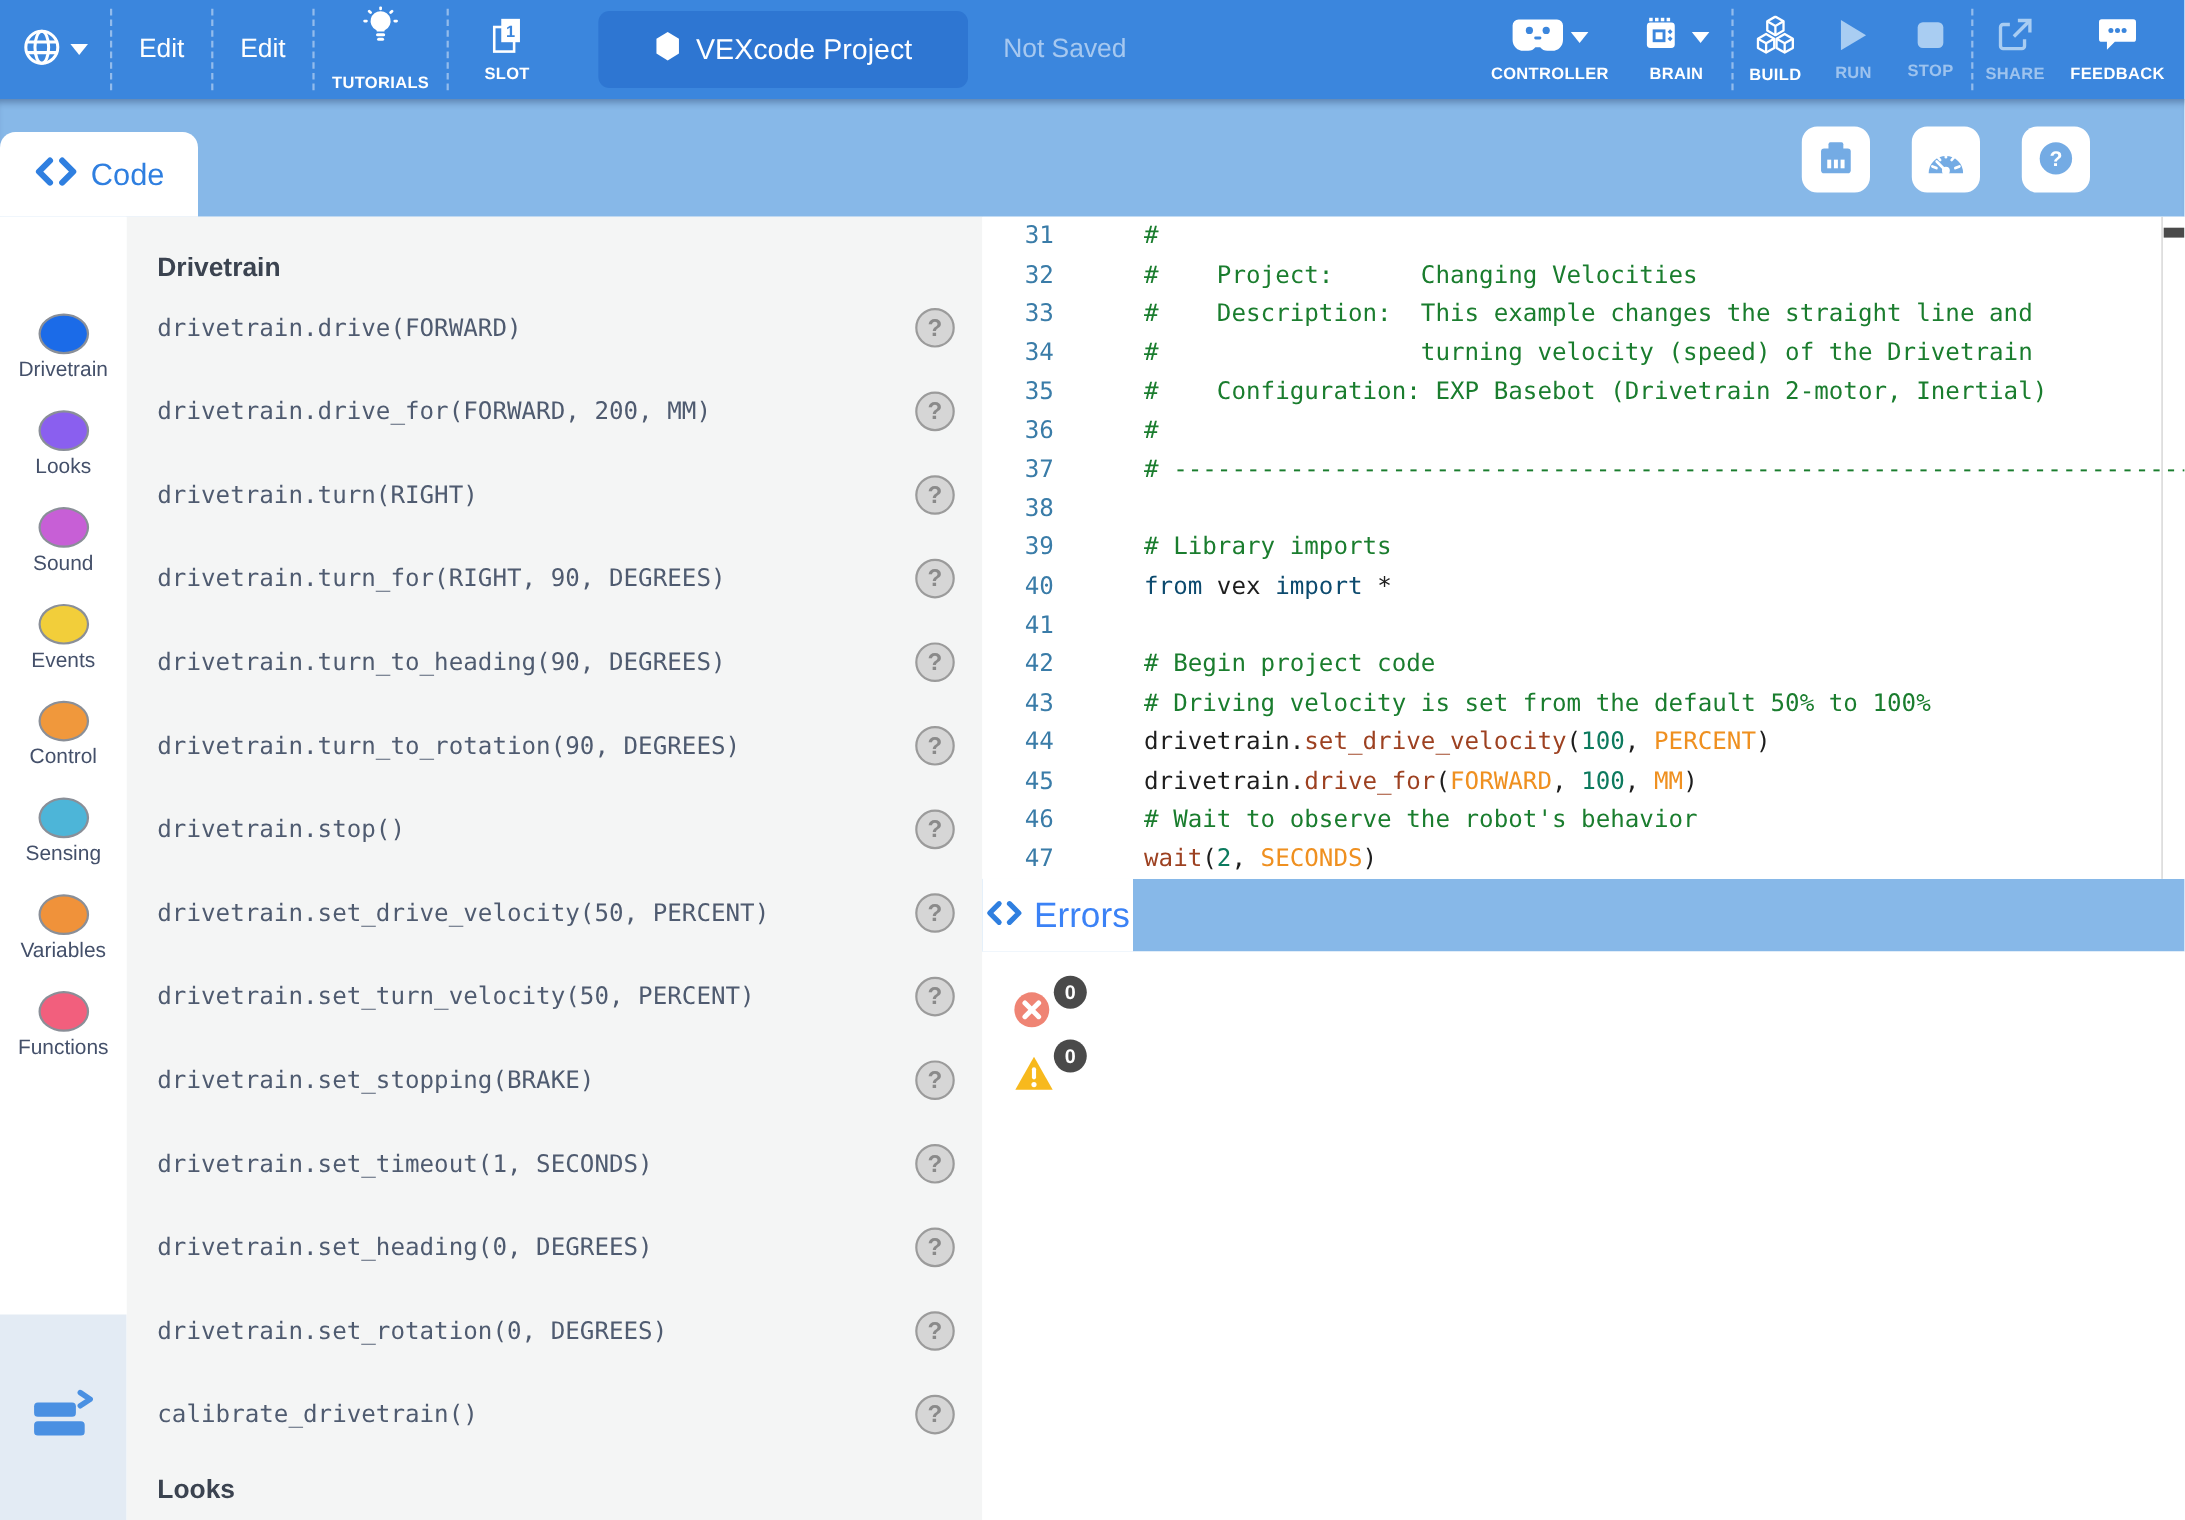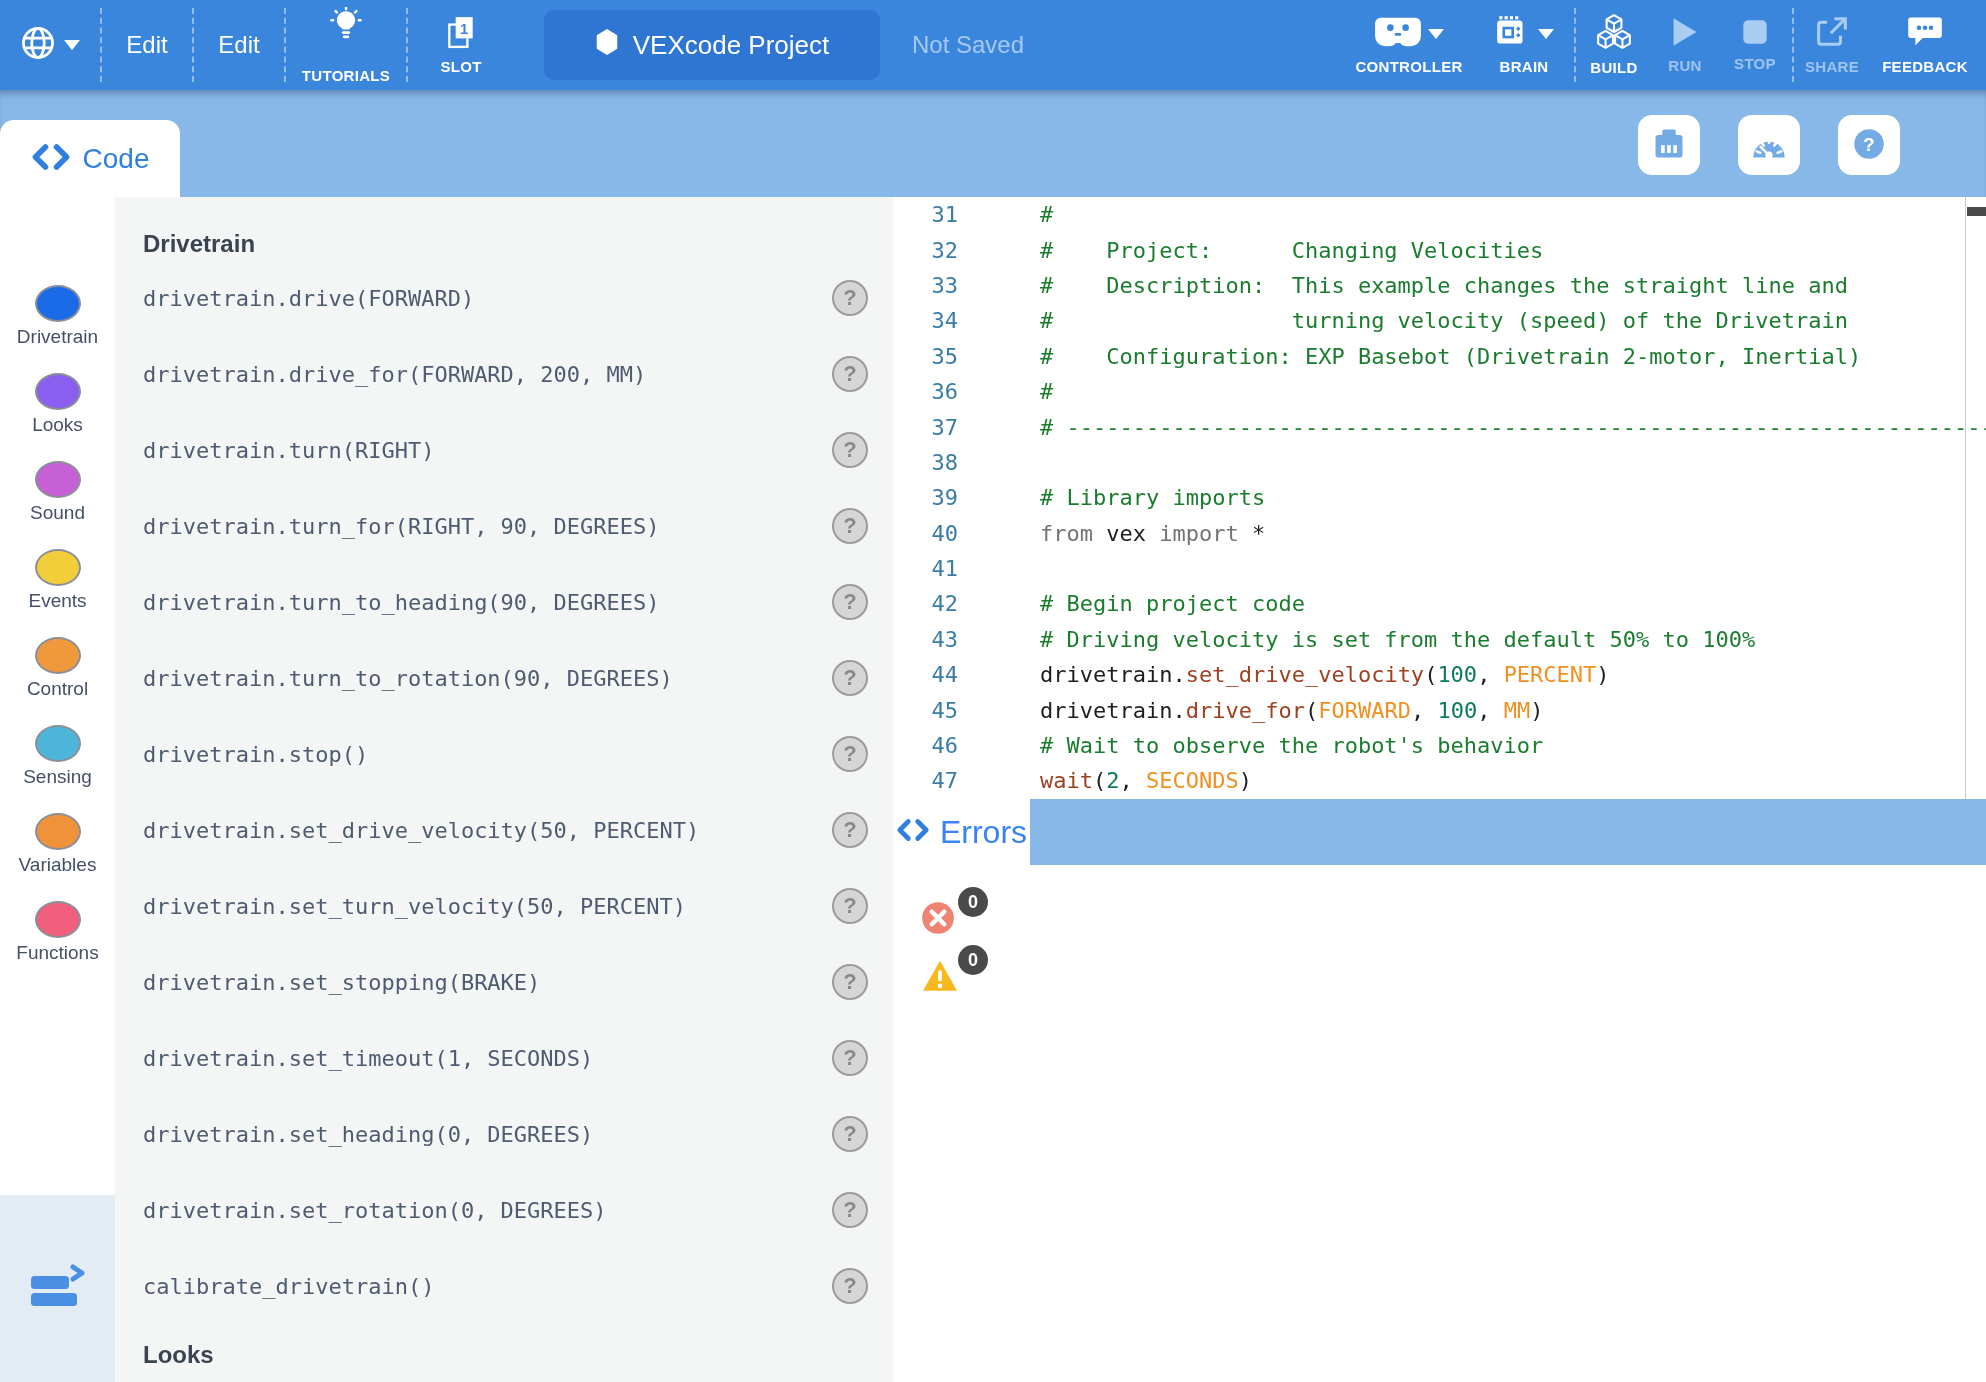--- a/index.html
+++ b/index.html
@@ -64,21 +64,21 @@
             cursor:pointer;flex-shrink:0;padding:0;}
   .palette-title.next{margin-top:14px;}
 
   
   .editor-region{flex:1;display:flex;flex-direction:column;min-width:0;}
   .editor-area{height:602px;background:#fff;position:relative;overflow:hidden;}
   .code-line{height:35.4px;display:flex;align-items:center;font-family:"DejaVu Sans Mono",monospace;font-size:22px;}
   .ln{width:65px;text-align:right;color:#3a7ca8;flex-shrink:0;}
   .code{margin-left:82px;white-space:pre;}
   .tok-com{color:#1a7d2e;}
-  .tok-kw{color:#737373;}
+  .tok-kw{color:#0c4a6e;}
   .tok-pln{color:#1e1e1e;}
   .tok-fn{color:#9d4121;}
   .tok-num{color:#0c7a5e;}
   .tok-const{color:#ef9020;}
   .v-scroll{position:absolute;top:0;right:0;width:20px;height:602px;border-left:1px solid #c9c9c9;}
   .v-thumb{position:absolute;top:10px;left:1px;width:19px;height:9px;background:#4a4a4a;cursor:grab;}
 
   
   .errors-bar{height:66px;background:#87b8e8;display:flex;align-items:stretch;}
   .err-tab{width:137px;background:#fff;display:flex;align-items:center;justify-content:center;gap:10px;cursor:pointer;}

